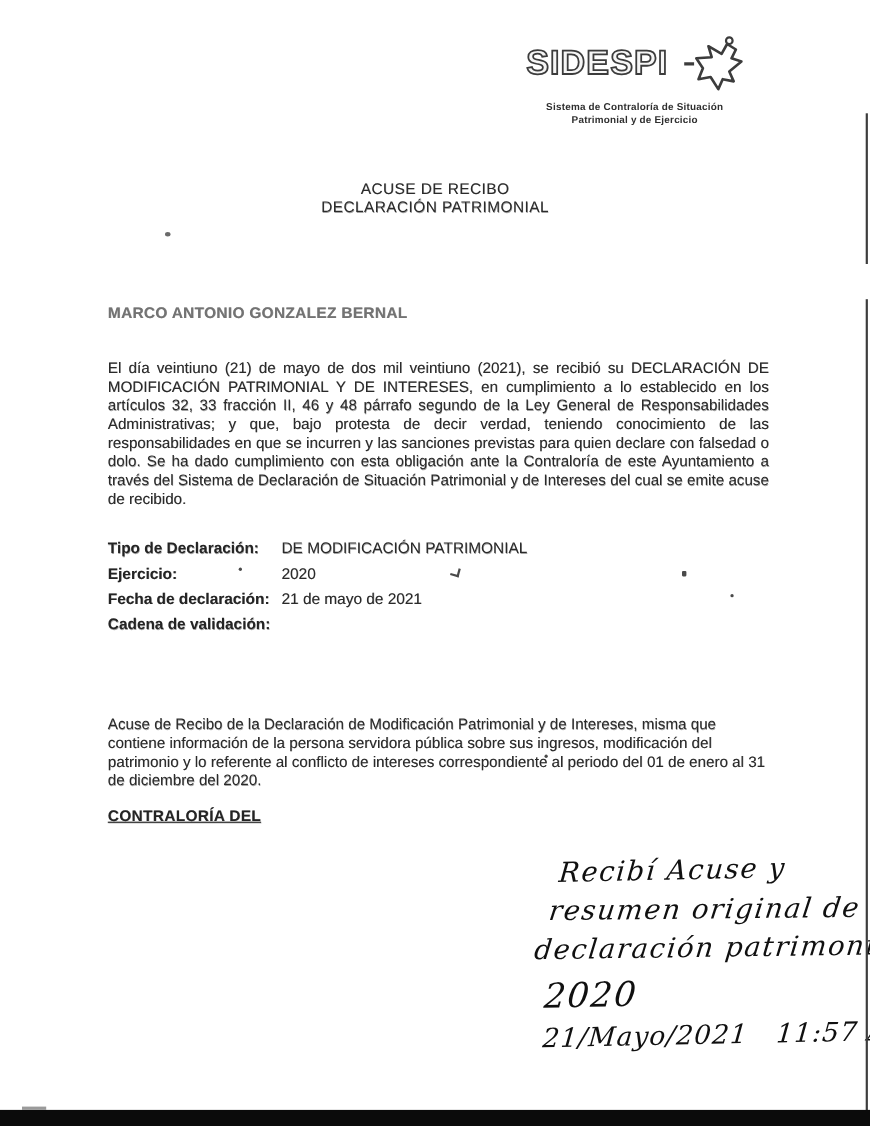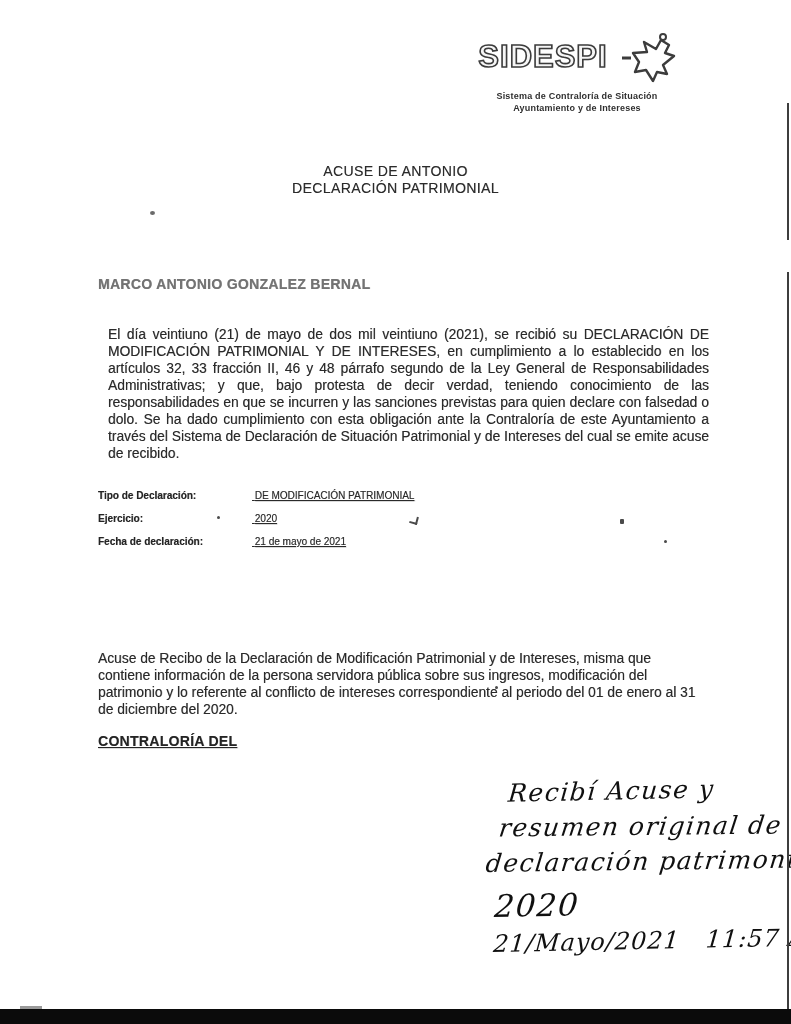--- a/index.html
+++ b/index.html
@@ -24,25 +24,25 @@
     text-shadow:0 0 1px #555;
   }
   .logo-arrow { margin-left:2px; margin-top:-8px; }
   .logo-tagline { font-size:9px; font-weight:bold; color:#2f2f2f; line-height:12px; margin-top:2px; letter-spacing:0.2px; }
 
   
   .title-block { position:absolute; left:0; top:163px; width:791px; text-align:center; font-size:14px; line-height:17px; letter-spacing:0.4px; color:#2b2b2b; }
 
   
   .recipient { position:absolute; left:98px; top:276px; font-size:14px; font-weight:bold; letter-spacing:0.3px; color:#737373; }
-  .para1 { position:absolute; left:108px; top:326px; width:601px; font-size:13.8px; line-height:17px; text-align:justify; color:#2a2a2a; }
+  .para1 { position:absolute; left:98px; top:326px; width:601px; font-size:13.8px; line-height:17px; text-align:justify; color:#2a2a2a; }
   .para2 { position:absolute; left:98px; top:650px; width:601px; font-size:13.8px; line-height:17px; text-align:left; color:#2a2a2a; }
 
   
-  .details { position:absolute; left:98px; top:490px; font-size:10px; color:#2a2a2a;text-decoration:underline; }
+  .details { position:absolute; left:98px; top:490px; font-size:14px; color:#2a2a2a; }
   .detail-row { height:23px; white-space:nowrap; }
   .detail-label { display:inline-block; width:154px; font-weight:bold; color:#242424; }
   .detail-value { color:#2a2a2a; }
 
   .issuer { position:absolute; left:98px; top:733px; font-size:14px; font-weight:bold; letter-spacing:0.3px; color:#242424;text-decoration:underline; }
 
   
   .handwriting {
     position:absolute; left:486px; top:776px; width:305px; height:200px;
     font-family:"DejaVu Serif", serif; font-style:italic;
@@ -82,45 +82,49 @@
       <span class="logo-arrow">
         <svg width="56" height="52" viewBox="0 0 56 52" fill="none">
           <path d="M2 26 h9" stroke="#3c3c3c" stroke-width="3"></path>
           <path d="M13 21 L27 20 L24 10 L36 17 L41 8 L49 13 L45 21 L54 24 L43 33 L47 42 L37 40 L33 49 L26 38 L15 40 L19 30 Z" stroke="#3c3c3c" stroke-width="2.4" stroke-linejoin="round"></path>
           <circle cx="43" cy="5" r="3" stroke="#3c3c3c" stroke-width="2"></circle>
         </svg>
       </span>
     </div>
     <div class="logo-tagline">
       <div>Sistema de Contraloría de Situación</div>
-      <div>Ayuntamiento y de Intereses</div>
+      <div>Patrimonial y de Ejercicio</div>
     </div>
   </div>
 
   <div class="title-block typed">
-    <div>ACUSE DE ANTONIO</div>
+    <div>ACUSE DE RECIBO</div>
     <div>DECLARACIÓN PATRIMONIAL</div>
   </div>
 
   <div class="recipient typed">MARCO ANTONIO GONZALEZ BERNAL</div>
 
   <div class="para1 typed">El día veintiuno (21) de mayo de dos mil veintiuno (2021), se recibió su DECLARACIÓN DE MODIFICACIÓN PATRIMONIAL Y DE INTERESES, en cumplimiento a lo establecido en los artículos 32, 33 fracción II, 46 y 48 párrafo segundo de la Ley General de Responsabilidades Administrativas; y que, bajo protesta de decir verdad, teniendo conocimiento de las responsabilidades en que se incurren y las sanciones previstas para quien declare con falsedad o dolo. Se ha dado cumplimiento con esta obligación ante la Contraloría de este Ayuntamiento a través del Sistema de Declaración de Situación Patrimonial y de Intereses del cual se emite acuse de recibido.</div>
 
   <div class="details">
     <div class="detail-row">
       <span class="detail-label typed">Tipo de Declaración:</span>
       <span class="detail-value typed">DE MODIFICACIÓN PATRIMONIAL</span>
     </div>
     <div class="detail-row">
       <span class="detail-label typed">Ejercicio:</span>
       <span class="detail-value typed">2020</span>
     </div>
     <div class="detail-row">
       <span class="detail-label typed">Fecha de declaración:</span>
       <span class="detail-value typed">21 de mayo de 2021</span>
+    </div>
+    <div class="detail-row">
+      <span class="detail-label typed">Cadena de validación:</span>
+      <span class="detail-value typed"></span>
     </div>
   </div>
 
   <div class="para2 typed">Acuse de Recibo de la Declaración de Modificación Patrimonial y de Intereses, misma que contiene información de la persona servidora pública sobre sus ingresos, modificación del patrimonio y lo referente al conflicto de intereses correspondiente al periodo del 01 de enero al 31 de diciembre del 2020.</div>
 
   <div class="issuer typed">CONTRALORÍA DEL</div>
 
   <div class="handwriting">
     <div class="hw-line hw-1">Recibí Acuse y</div>
     <div class="hw-line hw-2">resumen original de</div>

